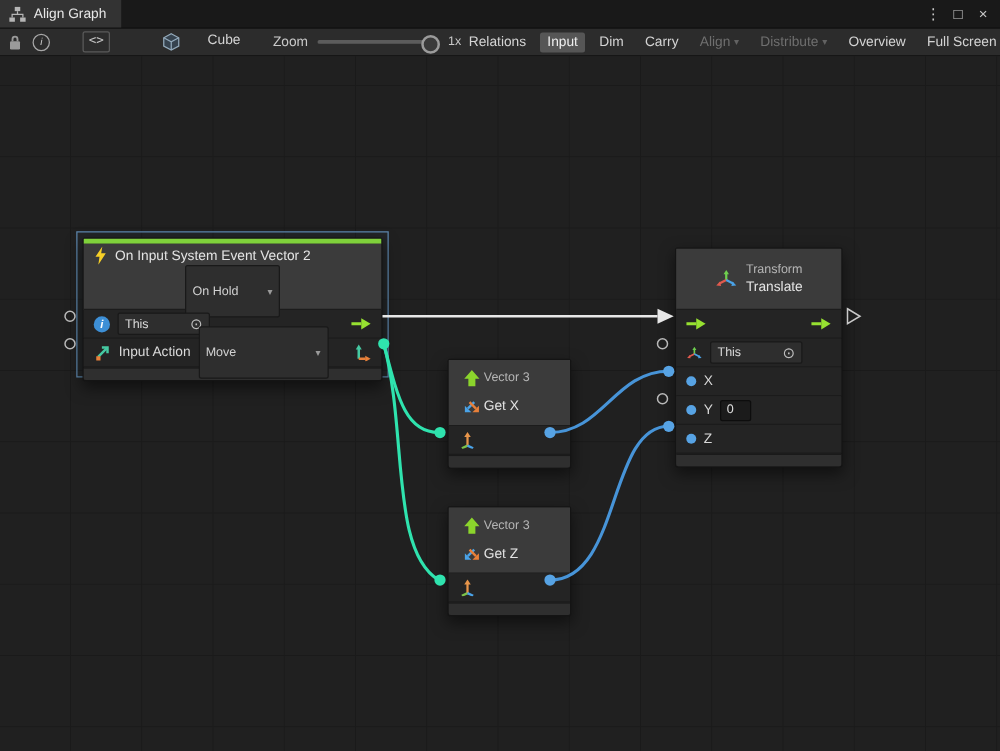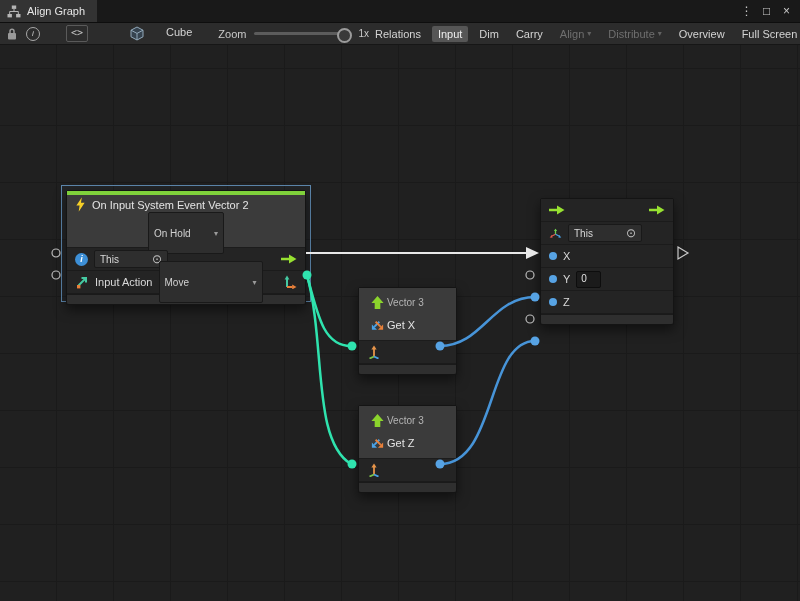--- a/index.html
+++ b/index.html
@@ -283,20 +283,31 @@
       <div class="prow">
         <svg class="ic" width="14" height="14" viewBox="0 0 14 14">
             <use href="#i-axis"></use>
           </svg>
         <span class="flex-spacer"></span>
       </div>
       <div class="n-footer"></div>
     </div>
 
     <div class="node" style="left:540px;top:153px;width:132px">
+      <div class="n-header h44">
+        <div class="hdr-flex">
+          <svg class="ic" width="18" height="14" viewBox="0 0 18 14">
+              <use href="#i-transform"></use>
+            </svg>
+          <div class="hdr-col">
+            <span class="n-cat">Transform</span>
+            <span class="n-title">Translate</span>
+          </div>
+        </div>
+      </div>
       <div class="prow flow-row">
         <svg class="ic" width="16" height="10" viewBox="0 0 16 10">
             <use href="#i-flow"></use>
           </svg>
         <svg class="ic" width="16" height="10" viewBox="0 0 16 10">
             <use href="#i-flow"></use>
           </svg>
       </div>
       <div class="prow">
         <svg class="ic" width="13" height="11" viewBox="0 0 18 14">

